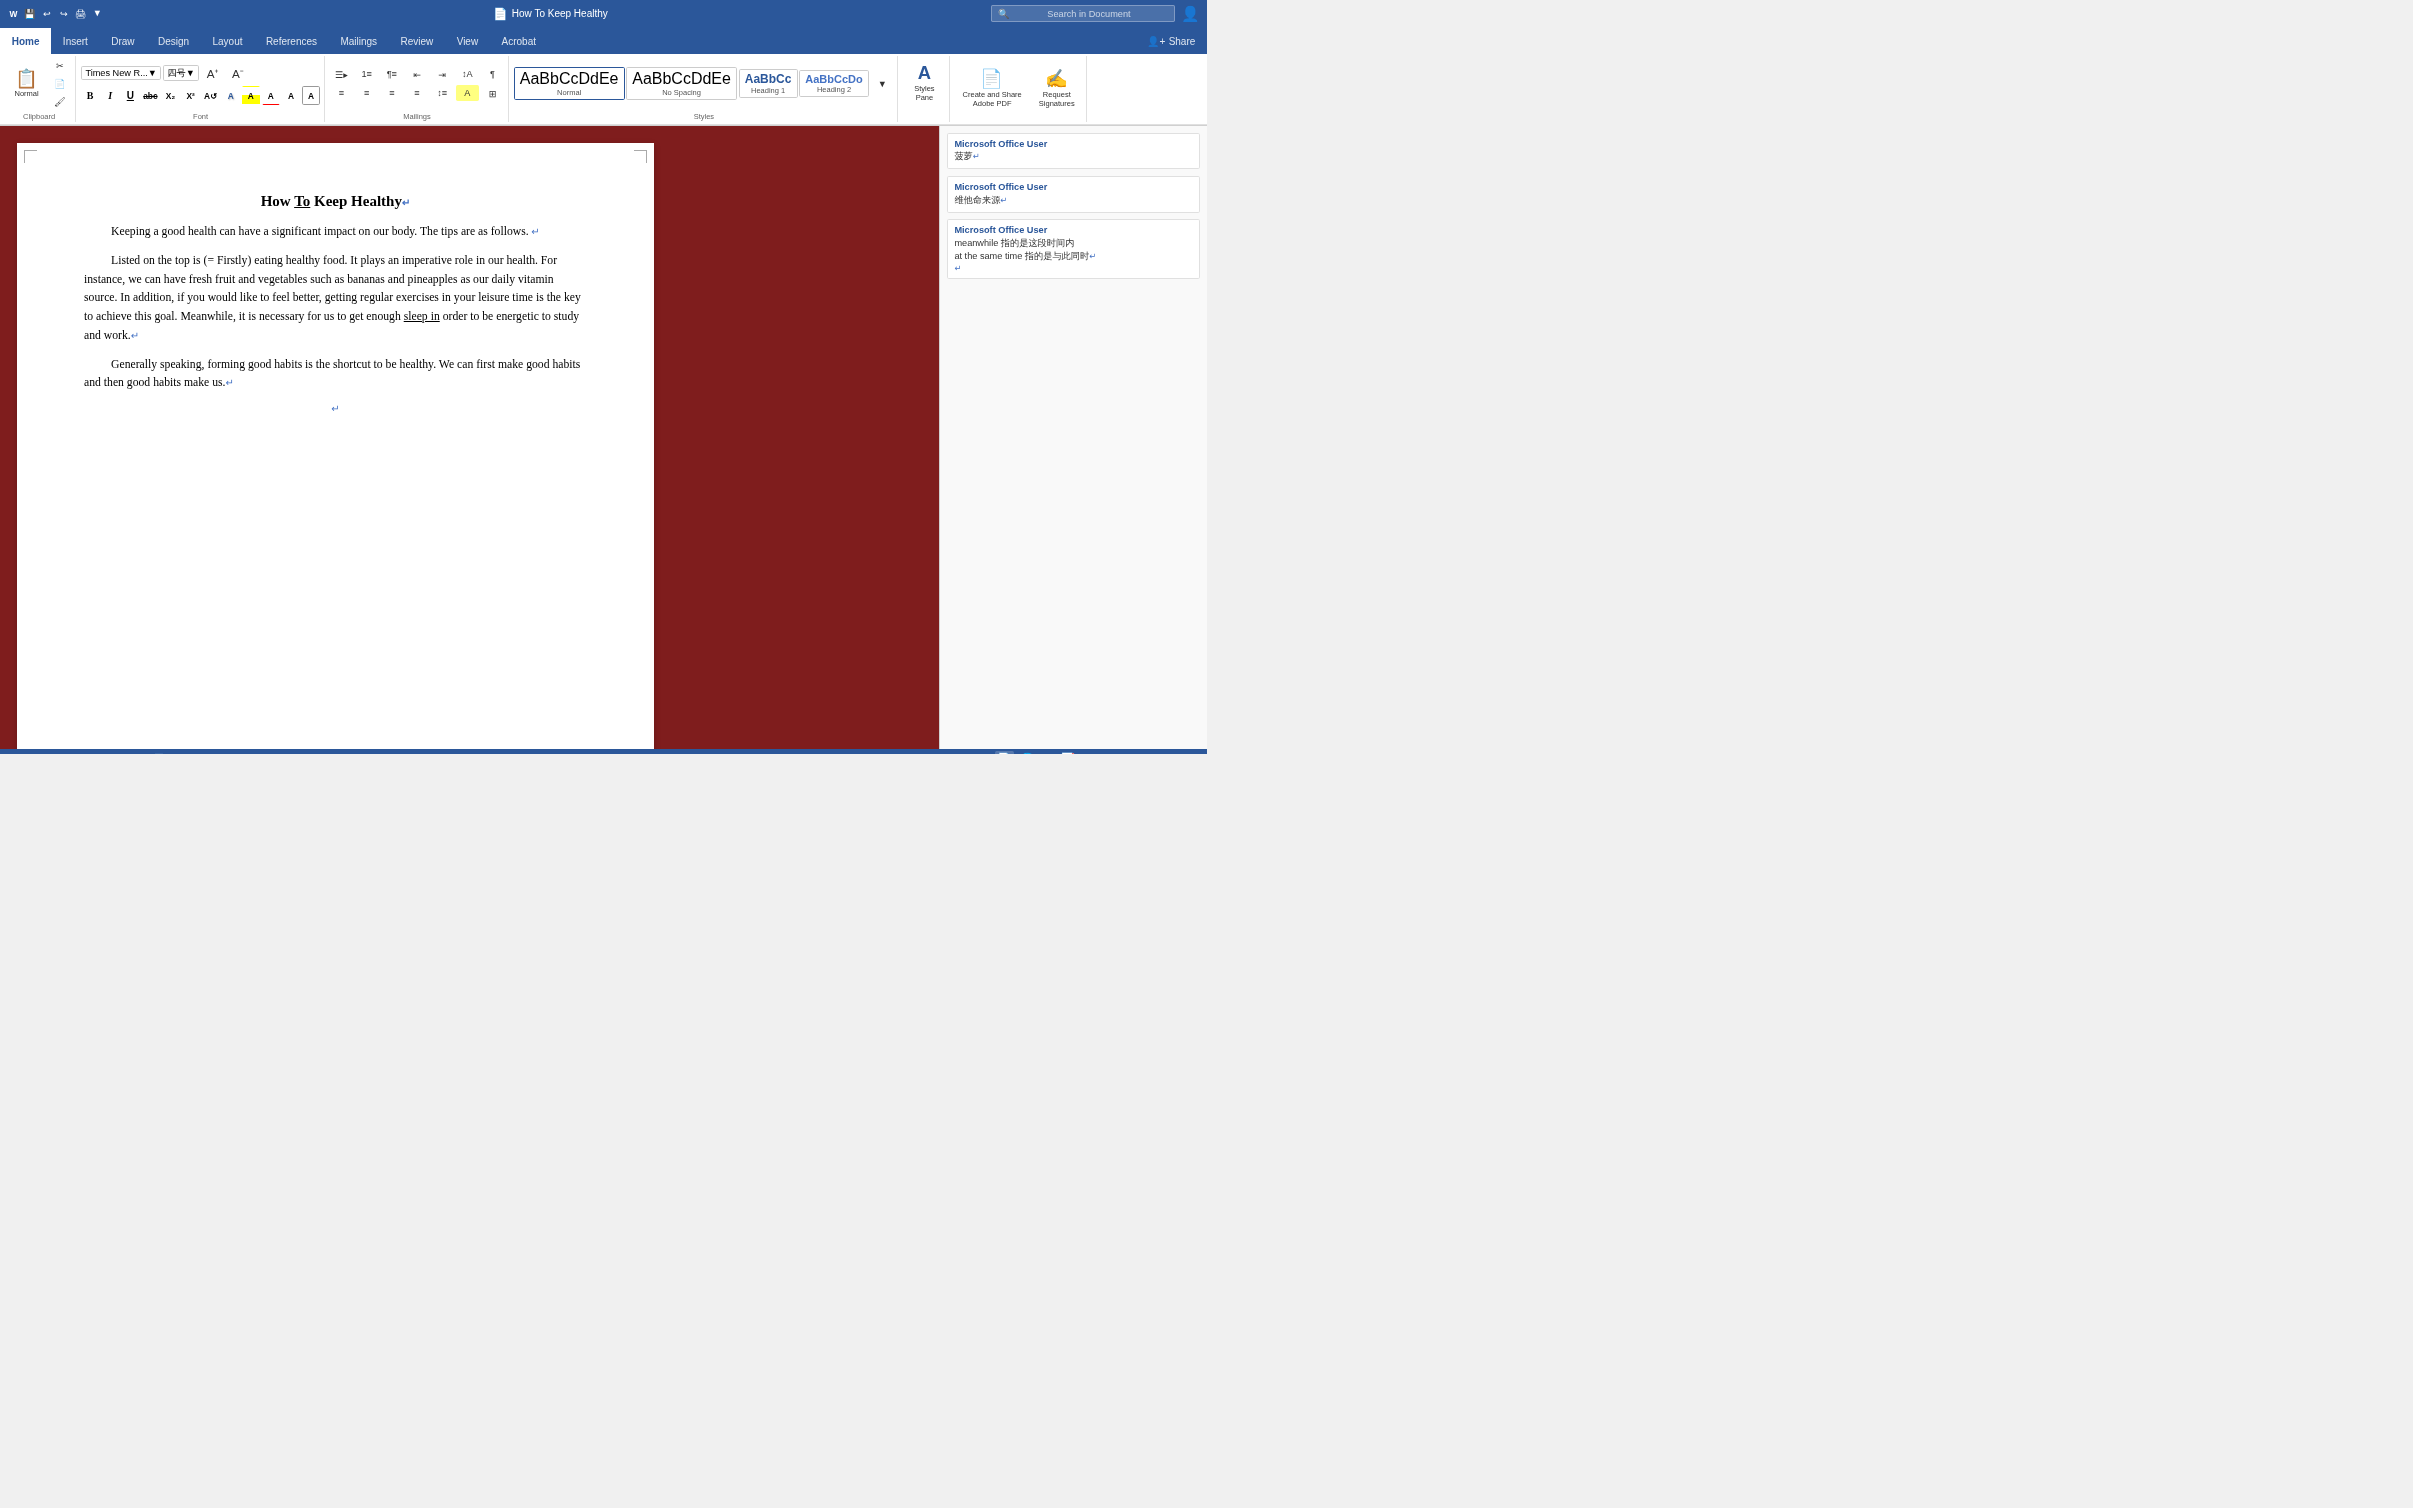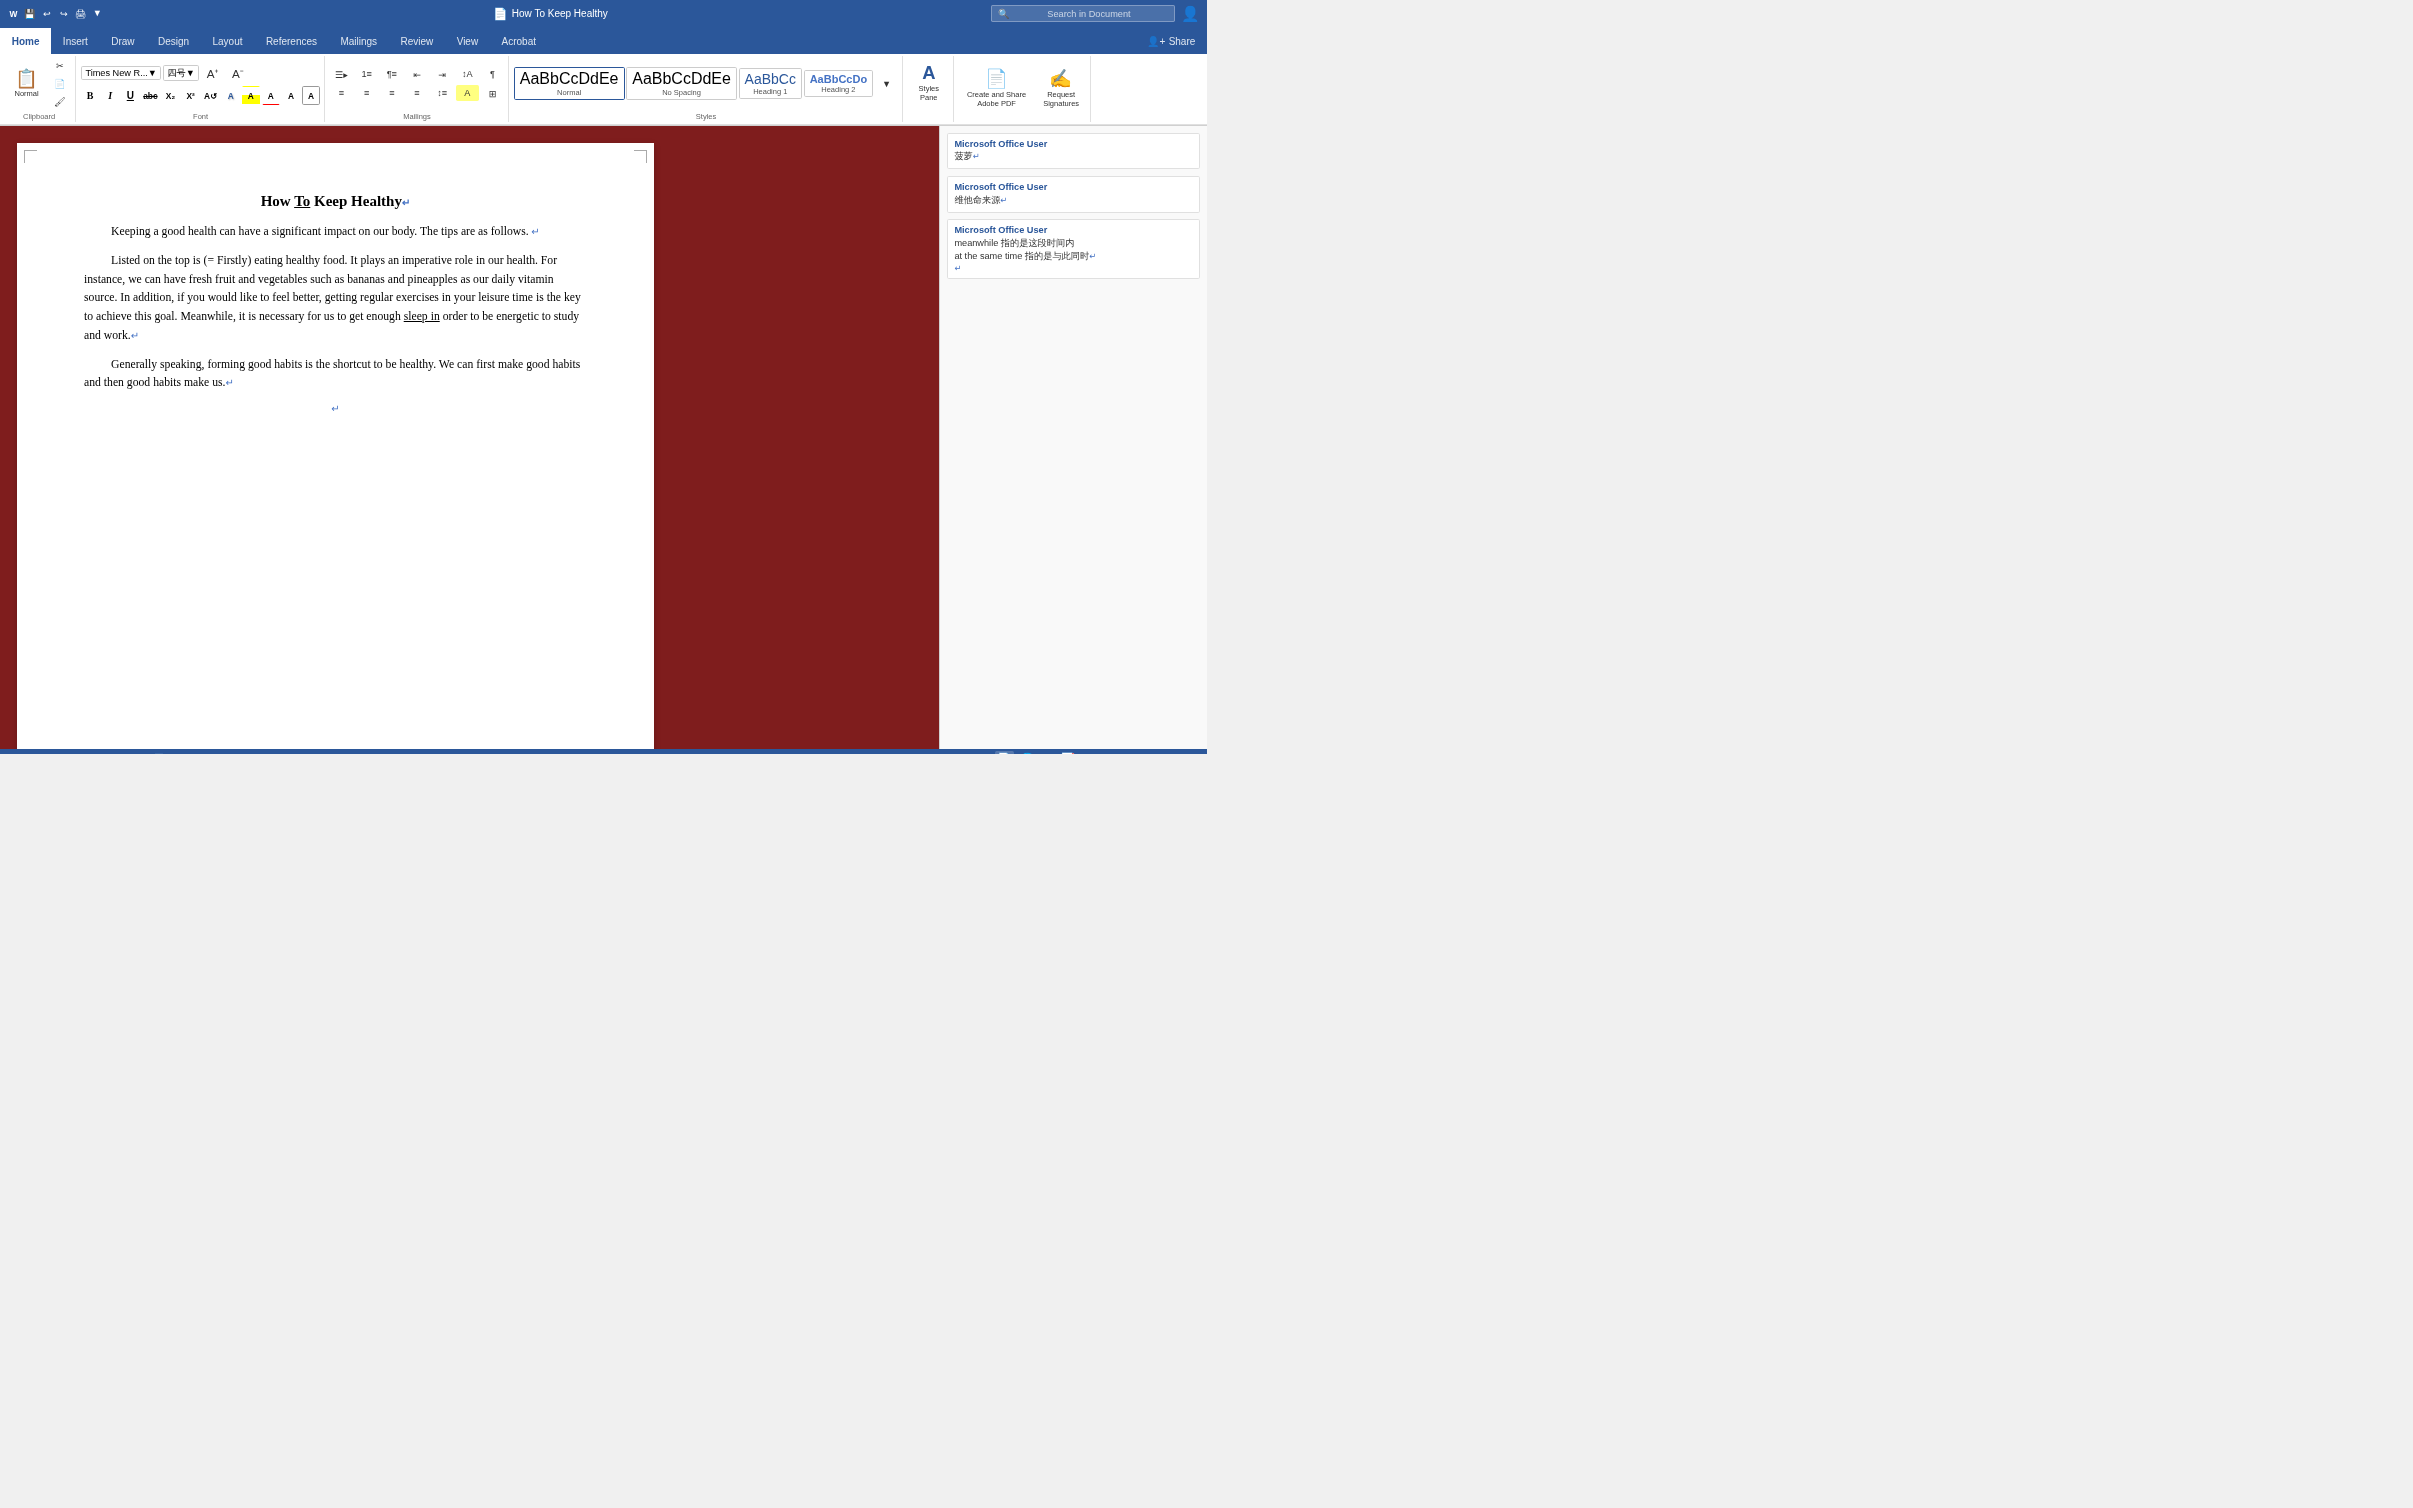--- a/index.html
+++ b/index.html
@@ -417,21 +417,21 @@
       <div class="ribbon-group-content">
         <div class="style-item active">
           <div class="style-preview">AaBbCcDdEe</div>
           <div class="style-name">Normal</div>
         </div>
         <div class="style-item">
           <div class="style-preview">AaBbCcDdEe</div>
           <div class="style-name">No Spacing</div>
         </div>
         <div class="style-item">
-          <div class="style-preview" style="font-size:14px; font-weight:normal; color:#2b579a">AaBbCc</div>
+          <div class="style-preview" style="font-size:12px; font-weight:bold; color:#2b579a">AaBbCc</div>
           <div class="style-name">Heading 1</div>
         </div>
         <div class="style-item">
           <div class="style-preview" style="font-size:11px; font-weight:bold; color:#4472c4">AaBbCcDo</div>
           <div class="style-name">Heading 2</div>
         </div>
         <div class="ribbon-btn">▼</div>
       </div>
       <div class="ribbon-group-label">Styles</div>
     </div>

